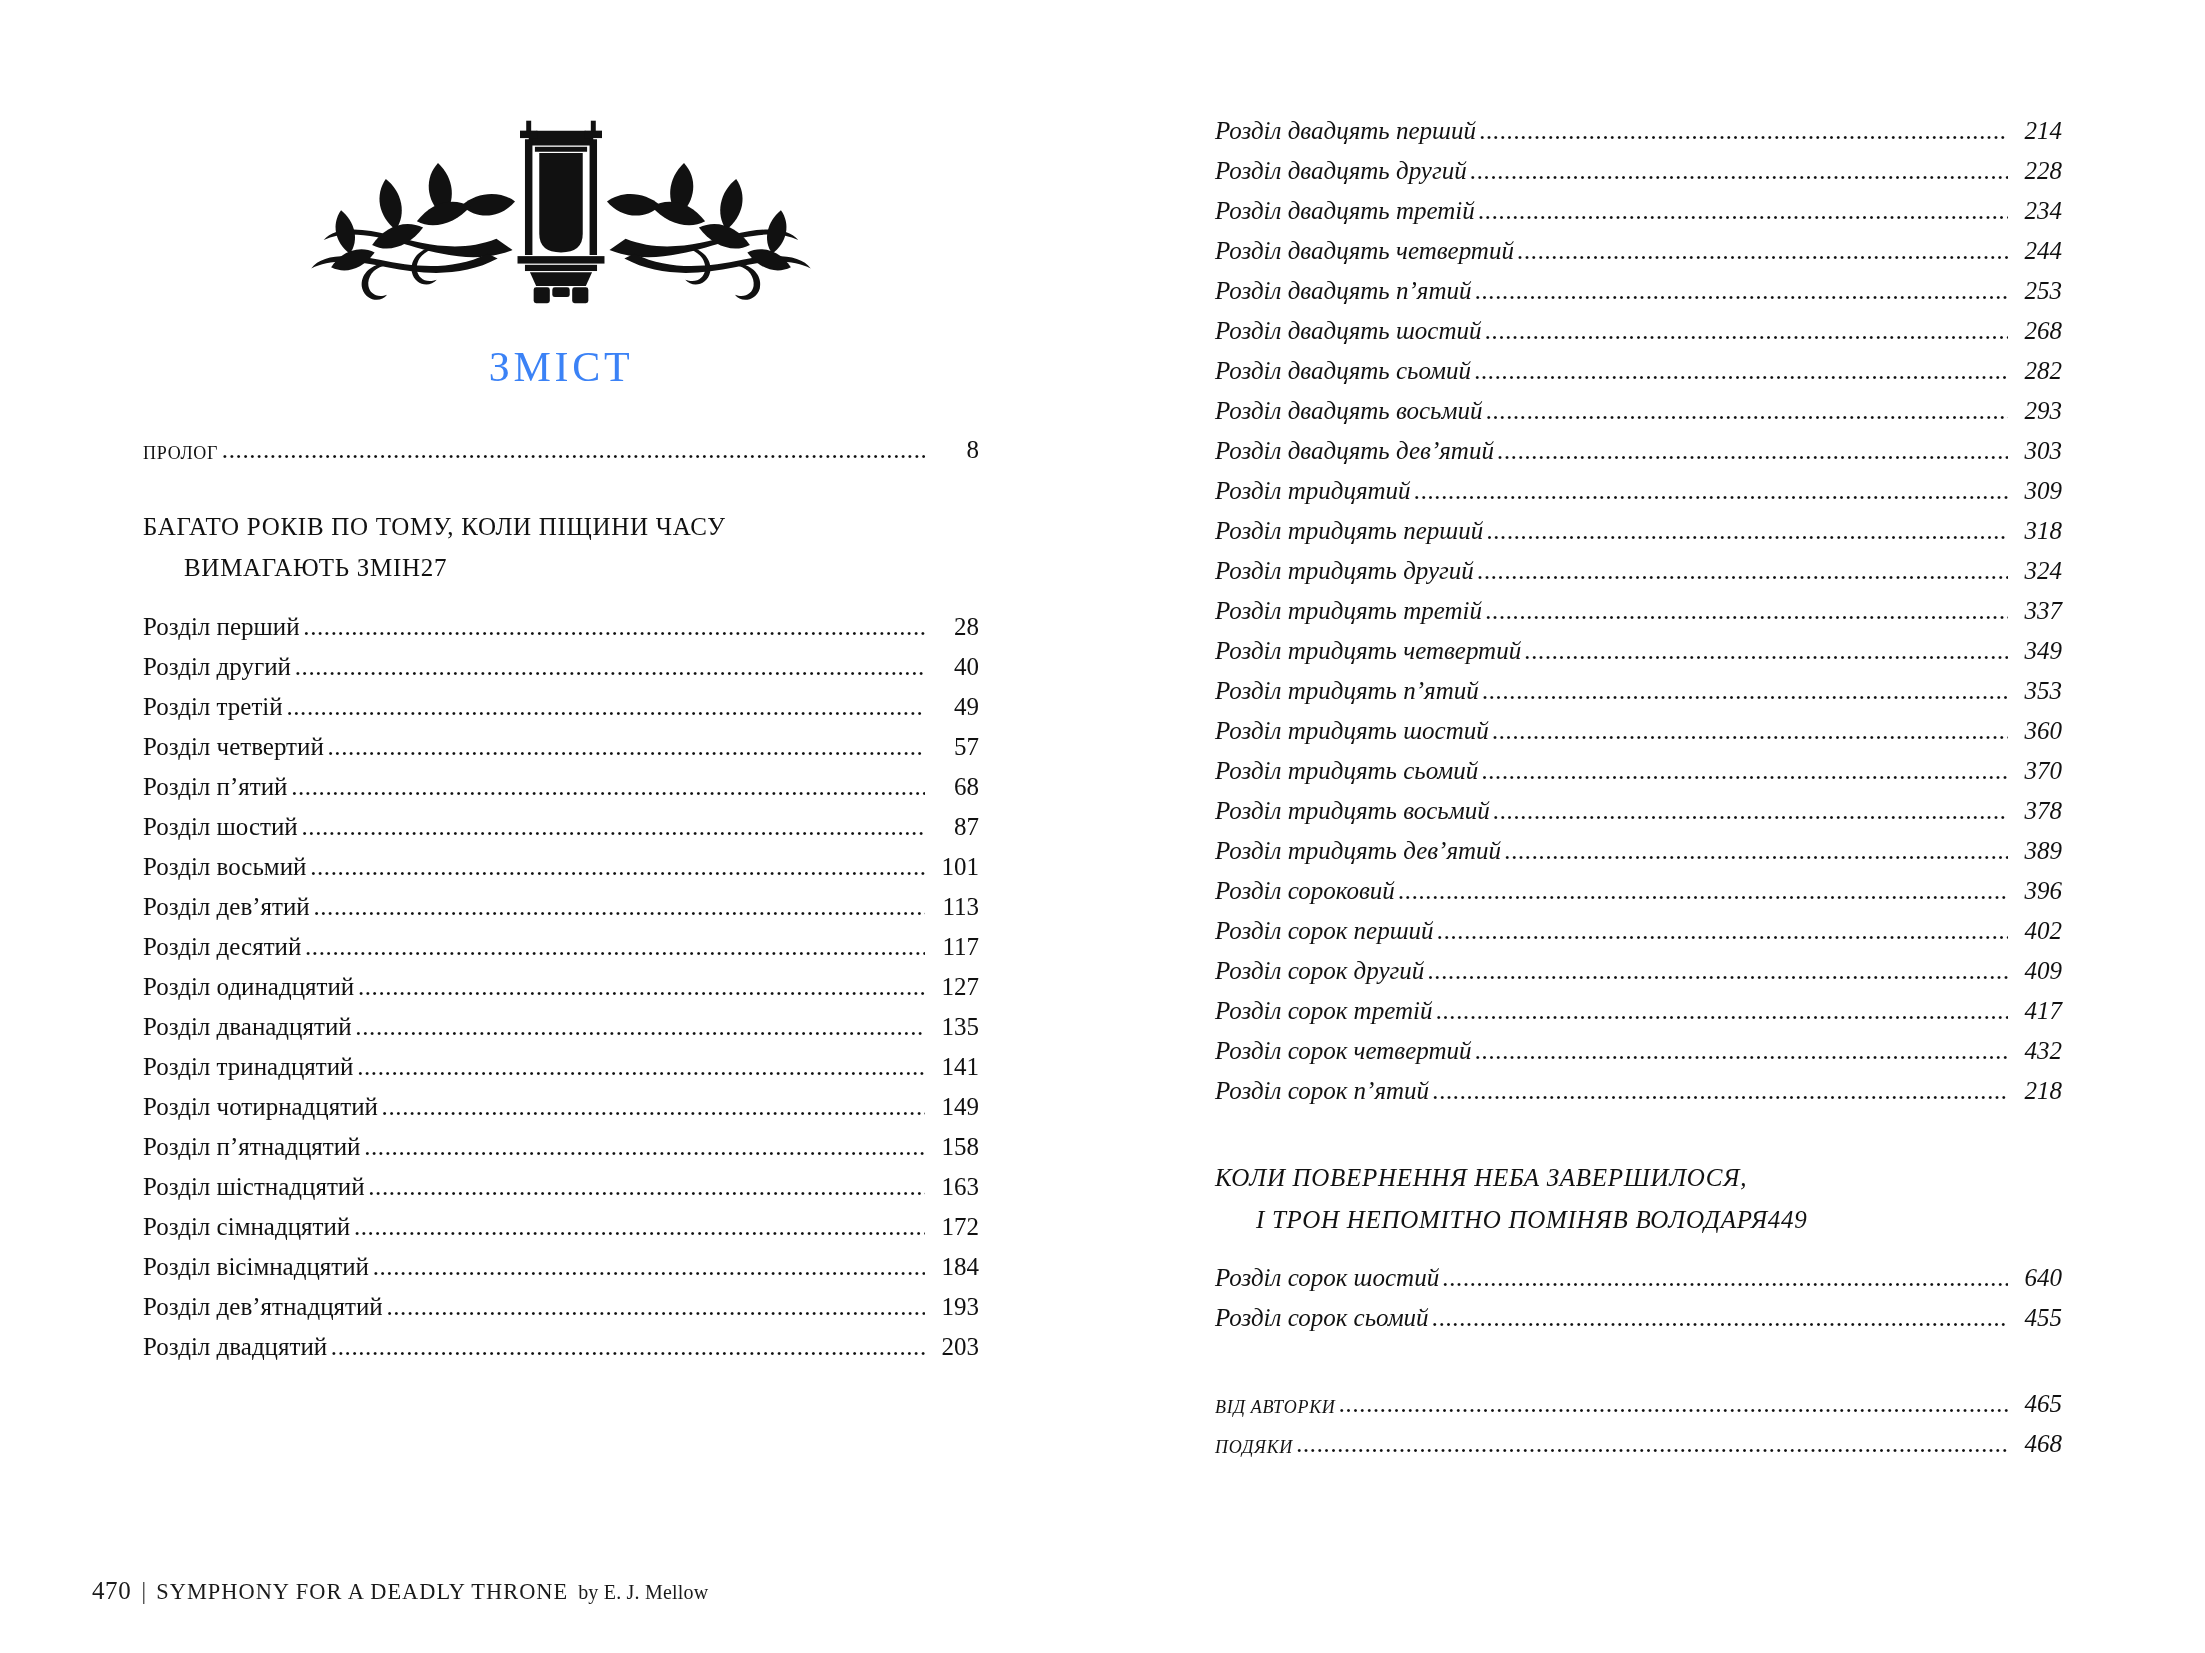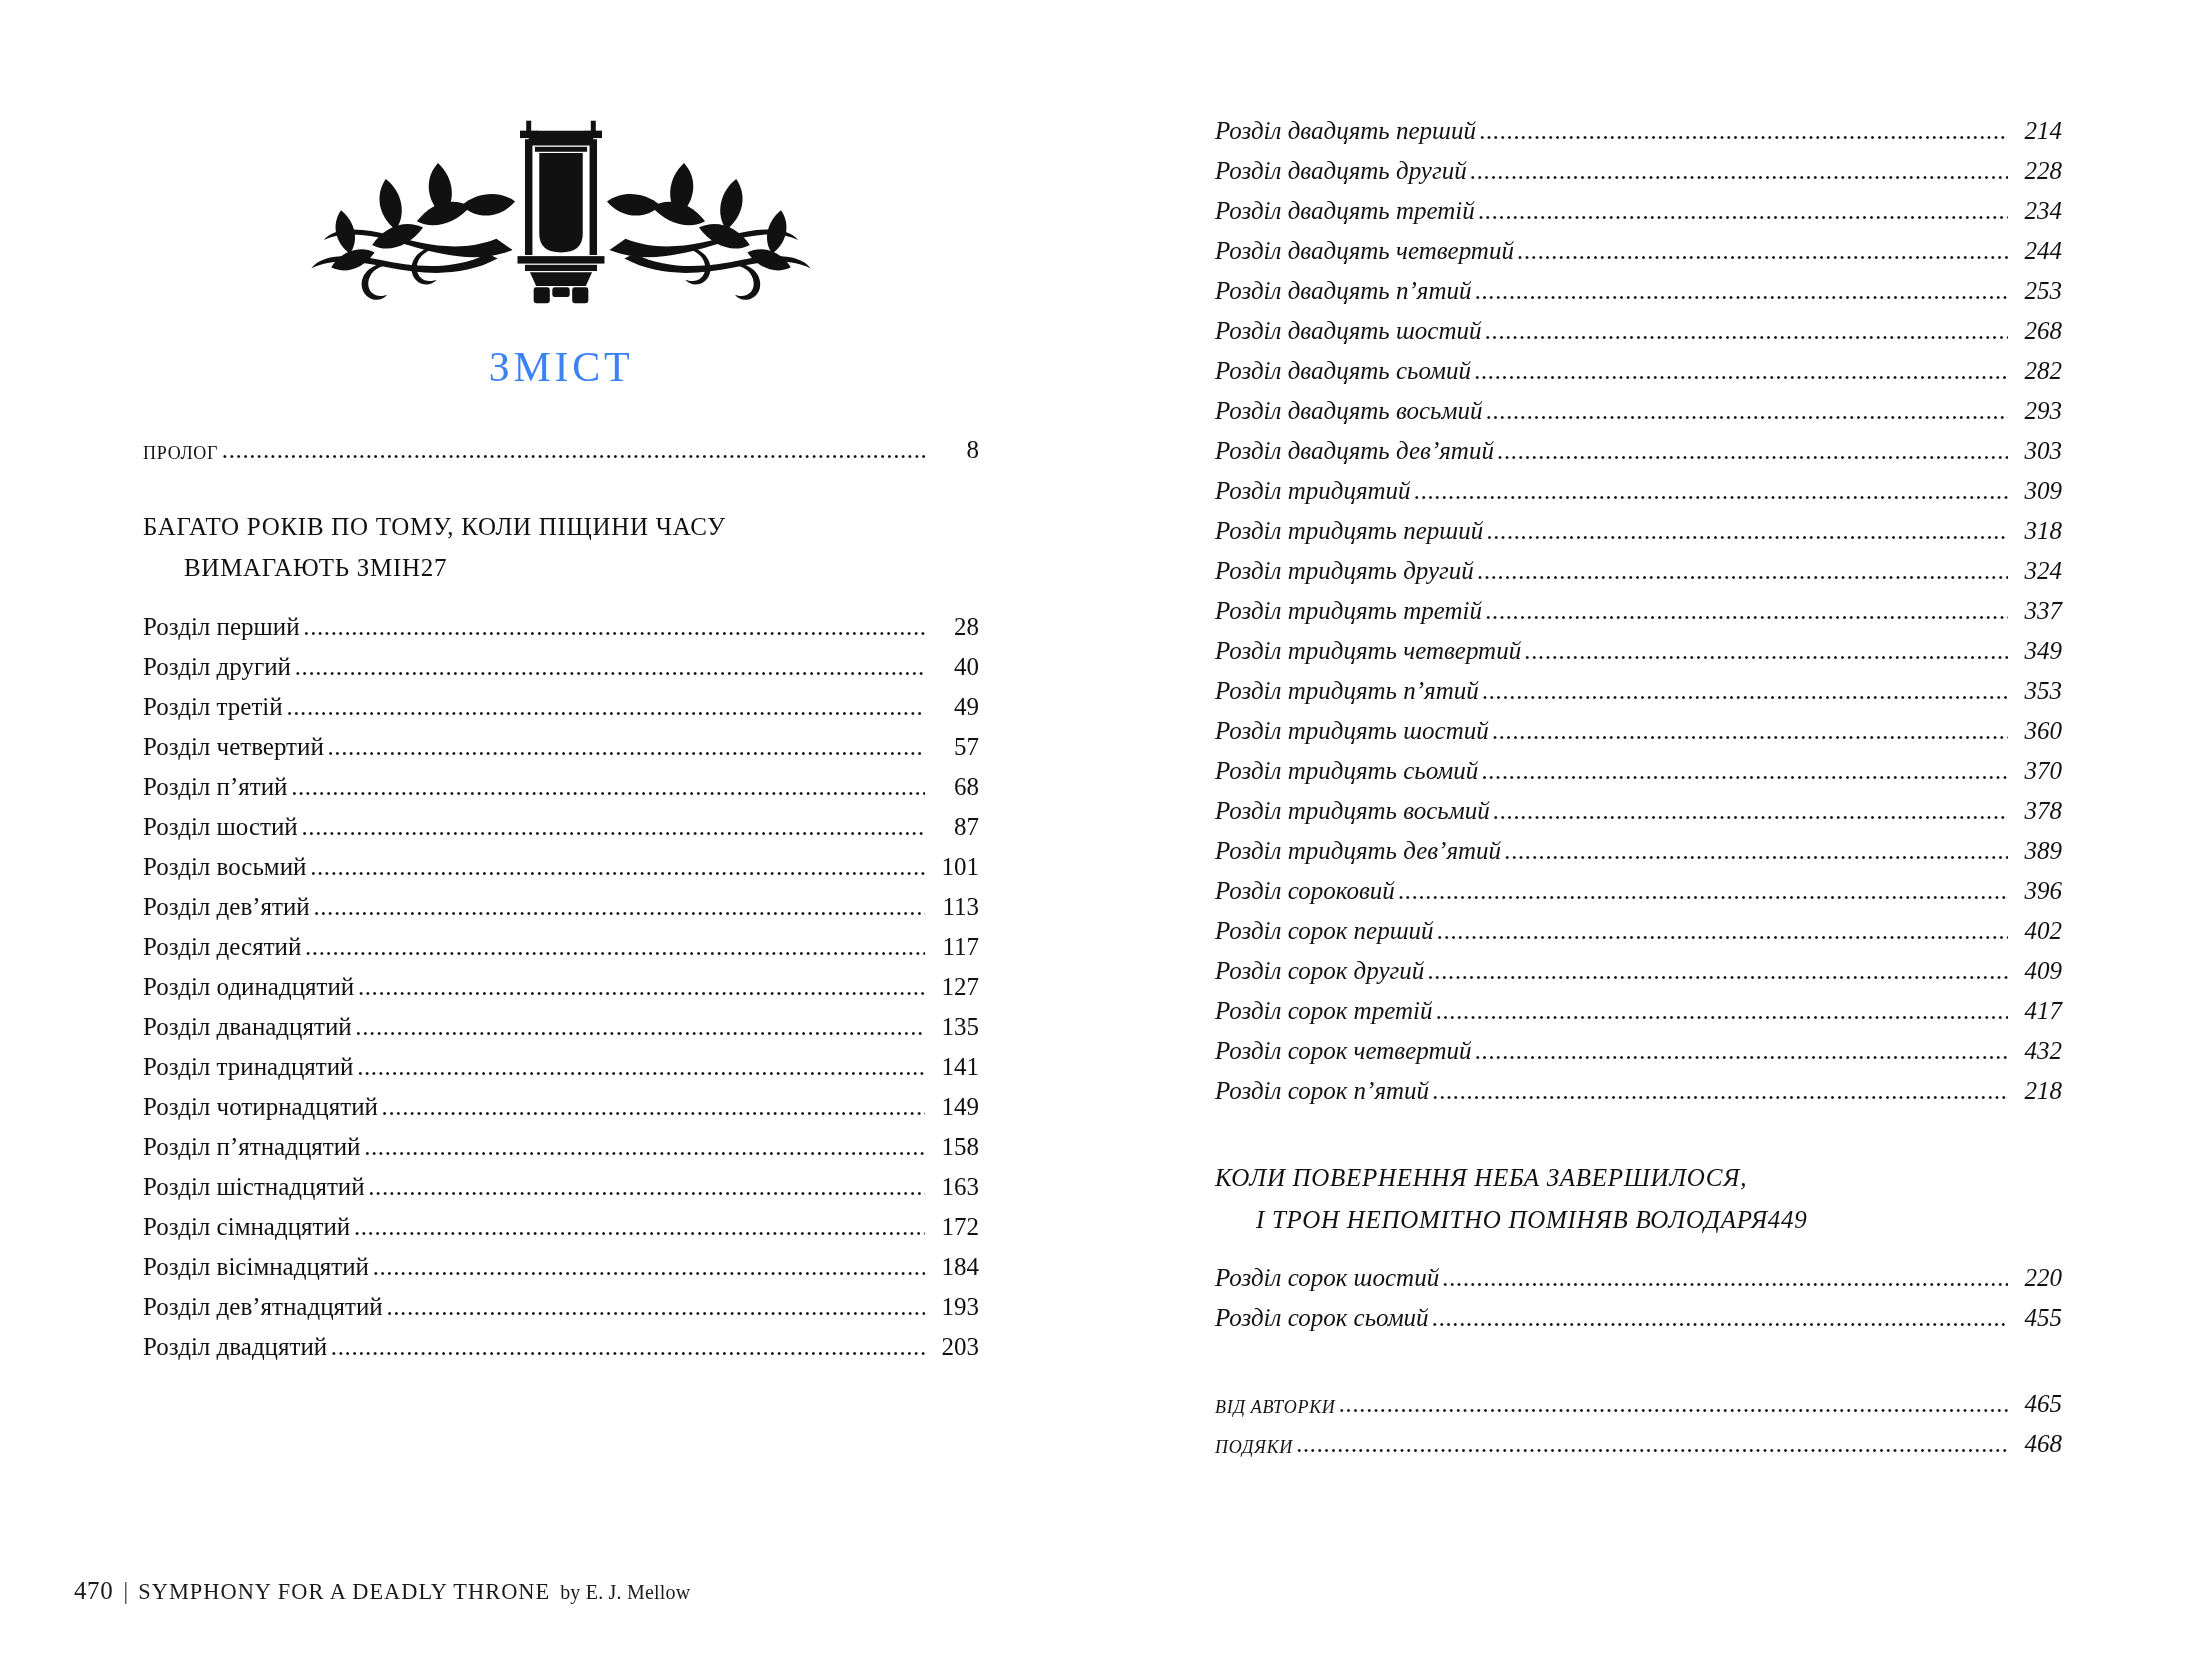--- a/index.html
+++ b/index.html
@@ -126,21 +126,21 @@
     align-items: flex-end;
     font-size: 25px;
     letter-spacing: 0.7px;
     white-space: nowrap;
     margin-left: 41px;
   }
 
   
   .footer {
     position: absolute;
-    left: 74px;
+    left: 92px;
     bottom: 49px;
     display: flex;
     align-items: baseline;
     gap: 10px;
     color: #1a1a1a;
     text-align: center;
   }
   .footer .folio {
     font-size: 25px;
     letter-spacing: 0.6px;
@@ -474,21 +474,21 @@
         <span class="page-num">449</span>
       </div>
     </div>
 
     <div class="spacer-md"></div>
 
     <ul class="toc-list">
       <li class="toc-row">
         <span class="label">Розділ сорок шостий</span>
         <span class="dots"></span>
-        <span class="page-num">220</span>
+        <span class="page-num">640</span>
       </li>
       <li class="toc-row">
         <span class="label">Розділ сорок сьомий</span>
         <span class="dots"></span>
         <span class="page-num">455</span>
       </li>
     </ul>
 
     <div class="spacer-xl"></div>
 

